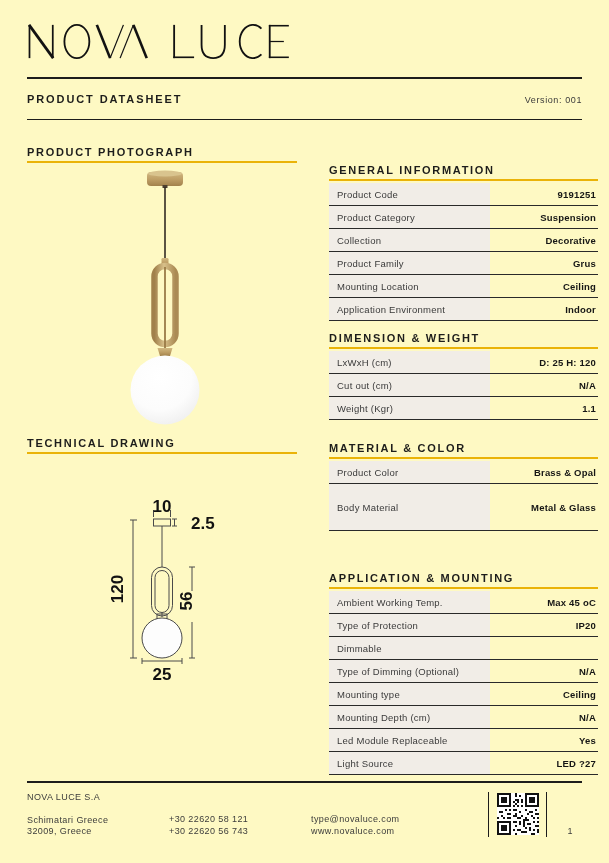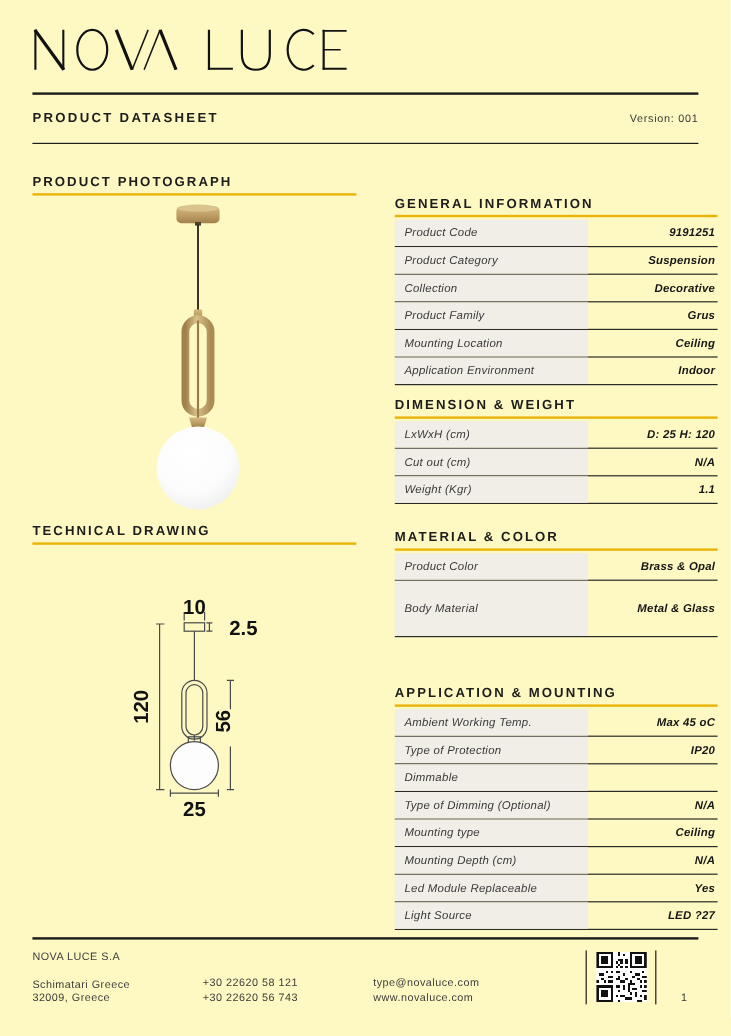--- a/index.html
+++ b/index.html
@@ -26,21 +26,21 @@
     padding-bottom:3px; border-bottom:2px solid #eab308;
   }
   .photo-svg   { display:block; margin-top:3px; }
   .drawing-title { margin-top:4px; }
   .drawing-svg { display:block; }
 
   
   .spec-section-1 { margin-top:12px; }
   .spec-section-2 { margin-top:23px; }
   .spec-section-3 { margin-top:42px; }
-  .spec-table { margin-top:2px;font-style:italic; }
+  .spec-table { margin-top:2px; }
   .spec-row { display:flex; align-items:stretch; height:22px; border-bottom:1px solid #2a2a29; }
   .spec-section-2 .spec-row:nth-child(2) { height:46px; }
   .spec-label {
     flex:0 0 57%; background:#f1ede7; display:flex; align-items:center;
     padding-left:8px; font-size:9.5px; color:#3a3a3a; letter-spacing:0.25px;
   }
   .spec-value {
     flex:1; display:flex; align-items:center; justify-content:flex-end;
     padding-right:2px; font-size:9.5px; font-weight:bold; color:#161615; letter-spacing:0.2px;
   }

